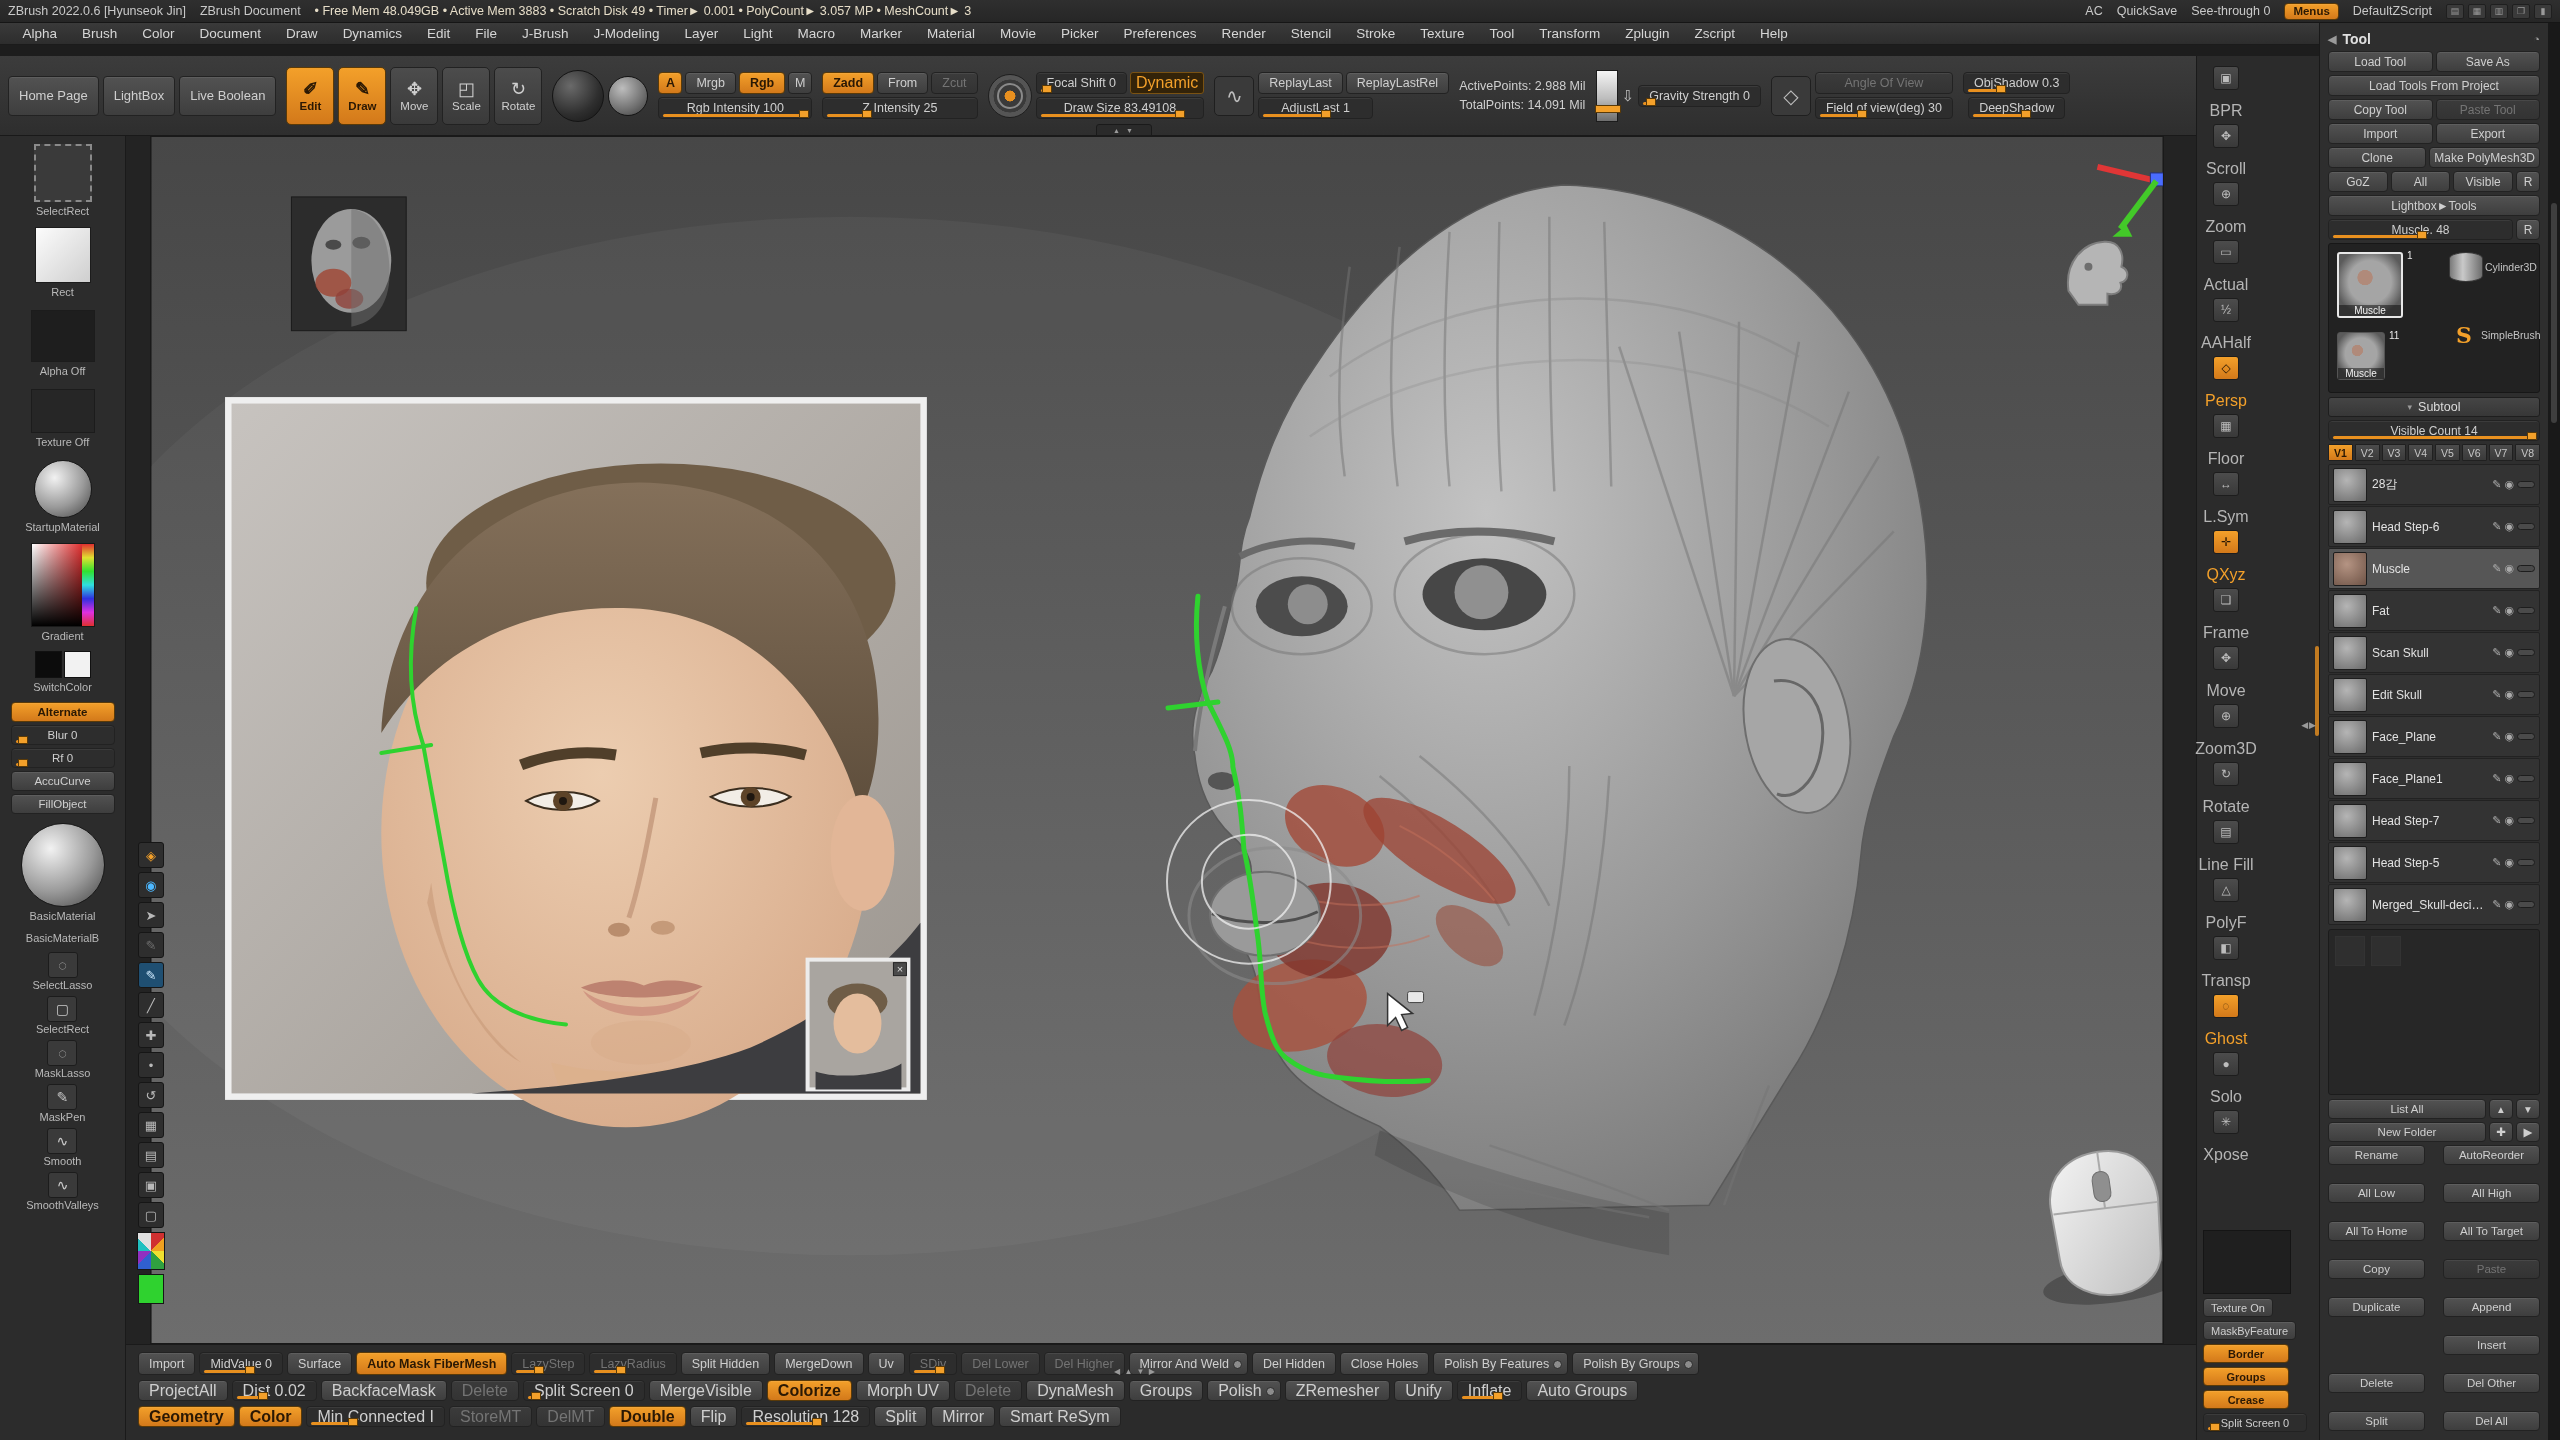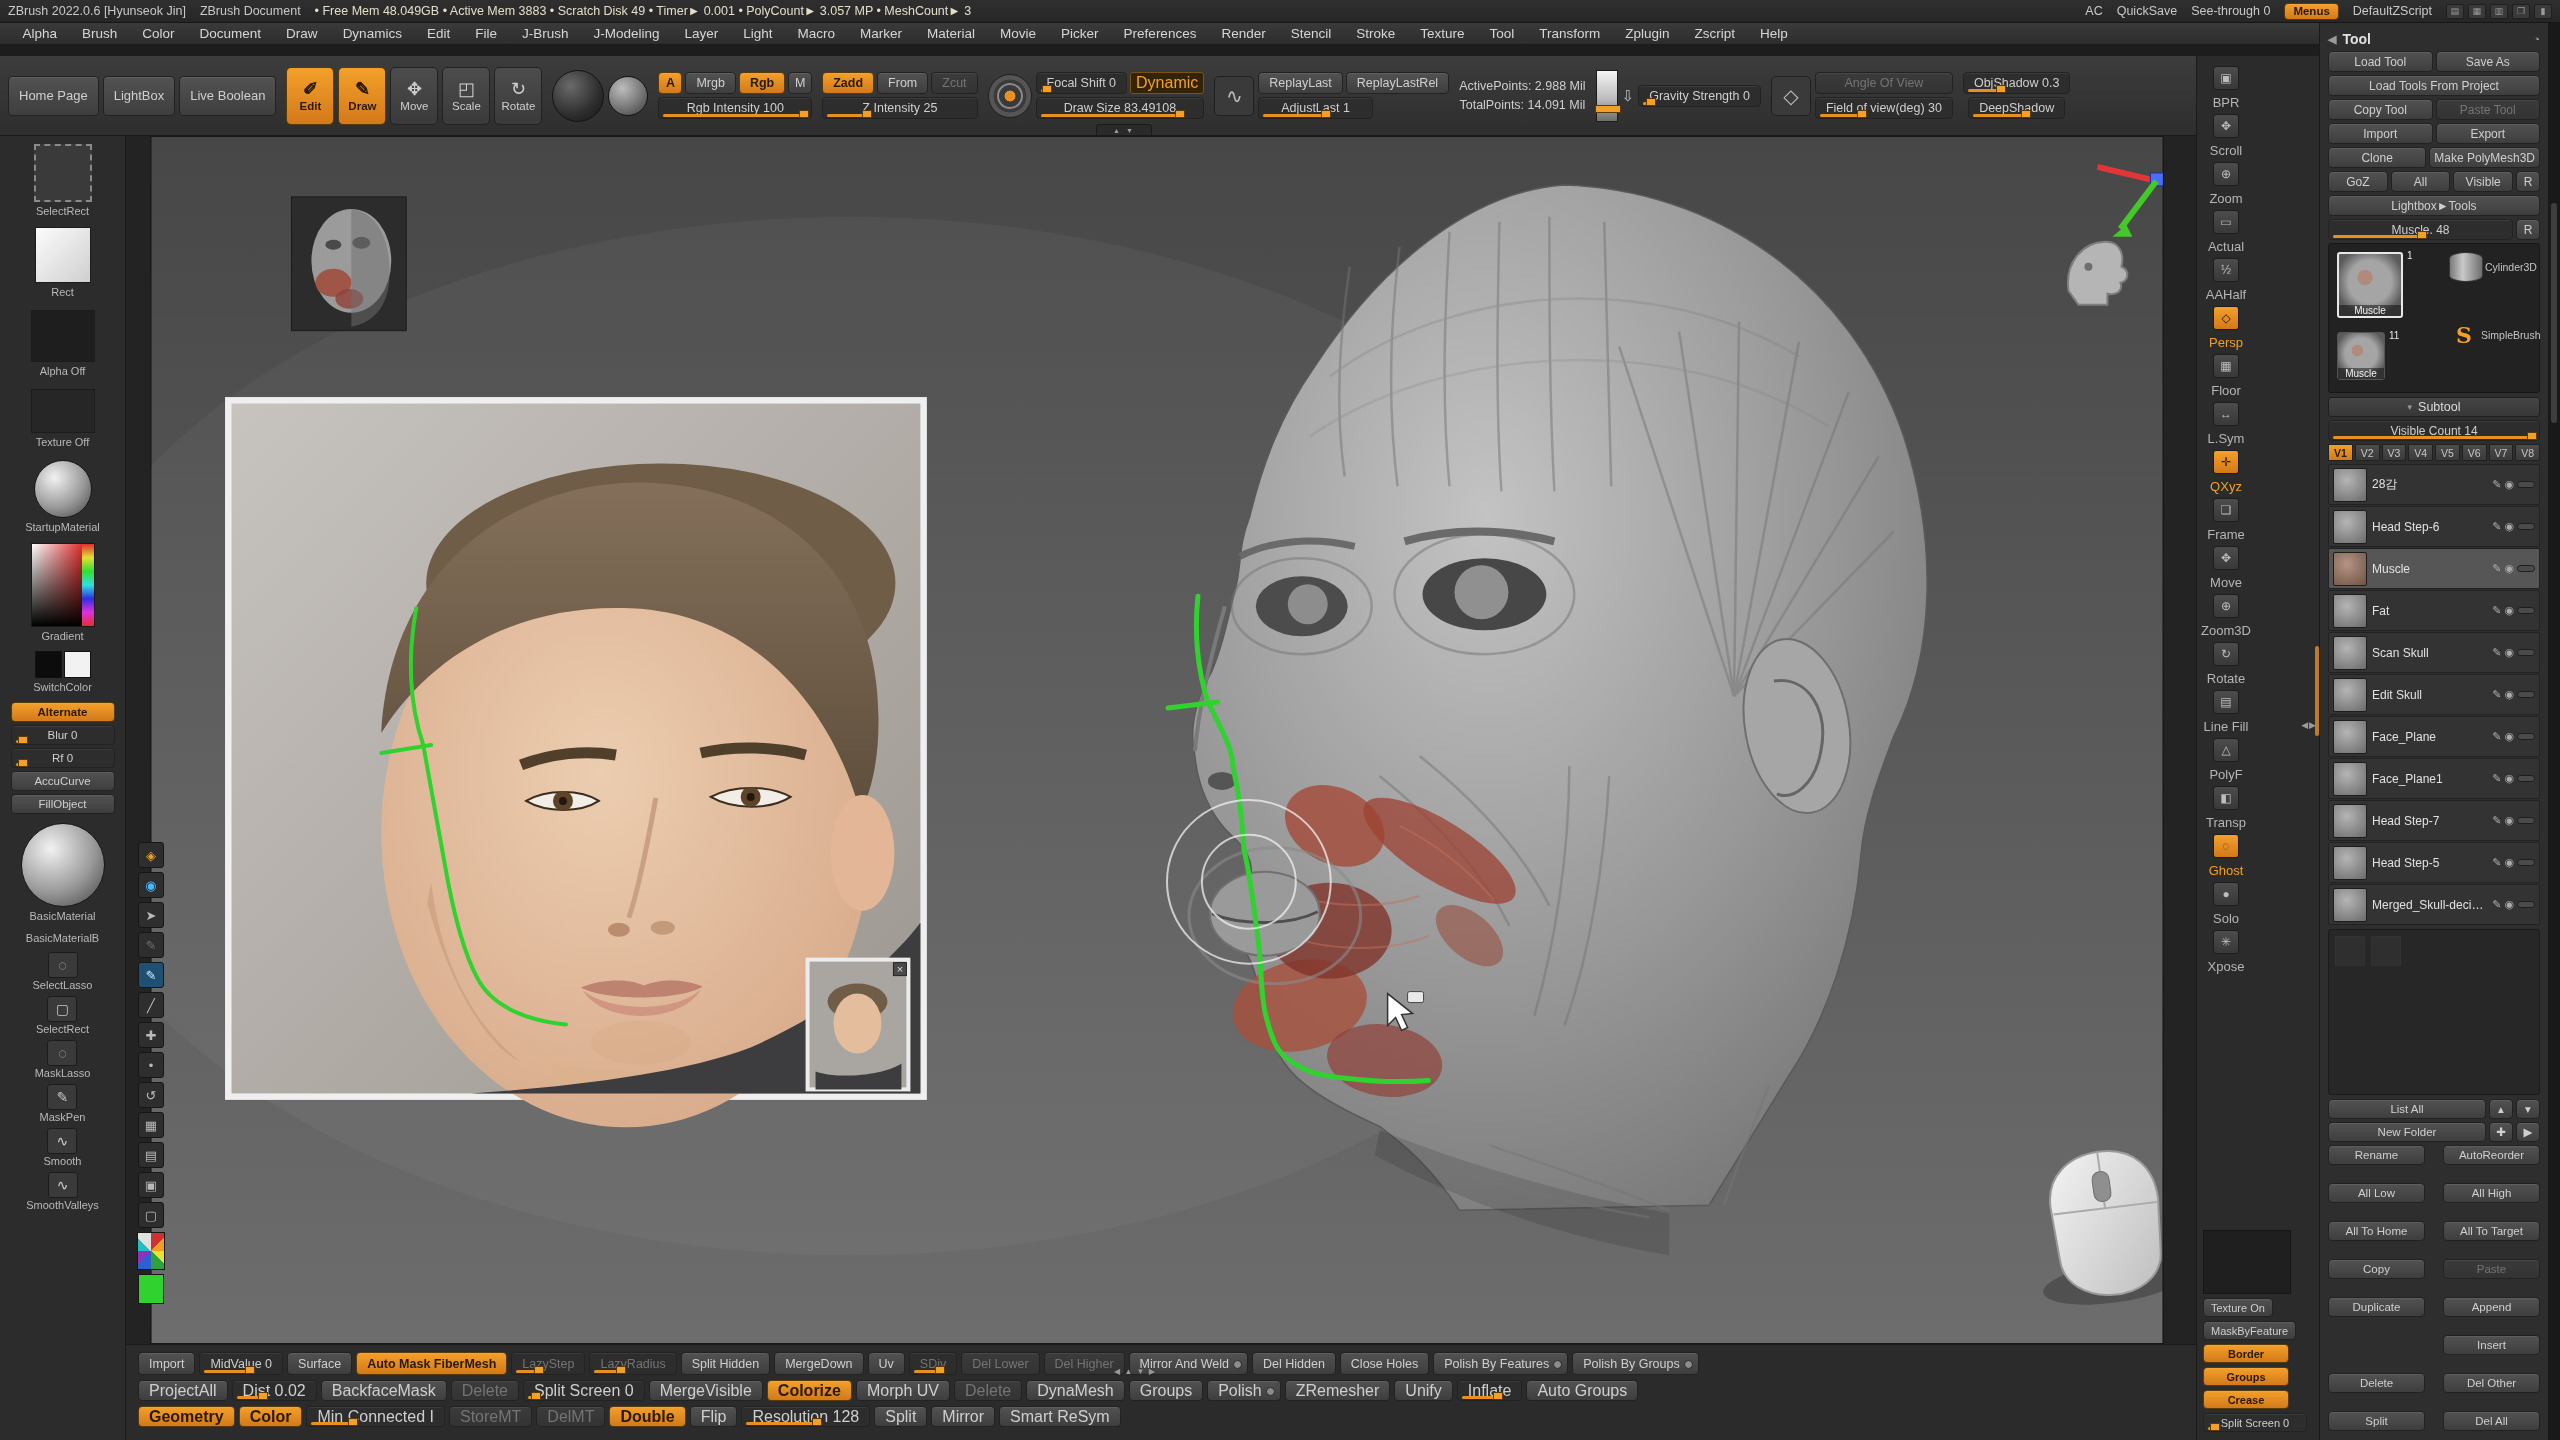--- a/index.html
+++ b/index.html
@@ -79,21 +79,21 @@
 .mt-cell.sel{background:#1f4f72;color:#cfeaff}
 .mt-pal{width:28px;height:38px;border:1px solid #161616;background:
  linear-gradient(90deg,#d03030 0 33%,#f0a020 0 66%,#30a040 0),
  }
 .mt-pal{background:conic-gradient(#d03030 0 12%,#f0a020 0 25%,#f0e030 0 37%,#30a040 0 50%,#3060d0 0 62%,#9030c0 0 75%,#20c0c0 0 87%,#e0e0e0 0)}
 .mt-green{width:26px;height:30px;border:1px solid #161616}
 
 .righttray{left:2196px;top:56px;width:123px;height:1384px;background:#2b2b2b;border-left:1px solid #1a1a1a;display:flex;flex-direction:column;align-items:flex-start;padding:10px 0 8px 6px}
 .rs-cell{width:46px;display:flex;flex-direction:column;align-items:center;margin-bottom:4px}
 .rs-ic{width:26px;height:24px;background:linear-gradient(#4c4c4c,#393939);border:1px solid #1d1d1d;border-radius:3px;display:flex;align-items:center;justify-content:center;font-size:12px;color:#bdbdbd}
-.rs-lb{font-size:13px;color:#b5b5b5;margin-top:5px;white-space:nowrap}
+.rs-lb{font-size:16px;color:#b5b5b5;margin-top:12px;white-space:nowrap}
 .rs-cell.active .rs-ic{background:linear-gradient(#f3a02a,#d3791a);color:#2a1804}
 .rs-cell.active .rs-lb{color:#f3a02a}
 .rt-bottom{margin-top:auto;display:flex;flex-direction:column;gap:4px;align-items:flex-start}
 .tex-box{width:88px;height:64px;background:#1f1f1f;border:1px solid #151515}
 .rt-btn{height:19px;font-size:11px;padding:0 7px}
 .tray-handle{position:absolute;right:2px;top:664px;font-size:9px;color:#9a9a9a;letter-spacing:1px}
 .tray-grip{position:absolute;right:0;top:590px;width:4px;height:90px;background:#e8901f;border-radius:2px;opacity:.8}
 
 .toolpanel{left:2319px;top:23px;width:229px;height:1417px;background:#2e2e2e;border-left:1px solid #191919;display:flex;flex-direction:column;padding:4px 8px 6px 8px}
 .tp-header{display:flex;align-items:center;gap:6px;height:24px;font-size:14px;color:#e0e0e0;font-weight:bold}

